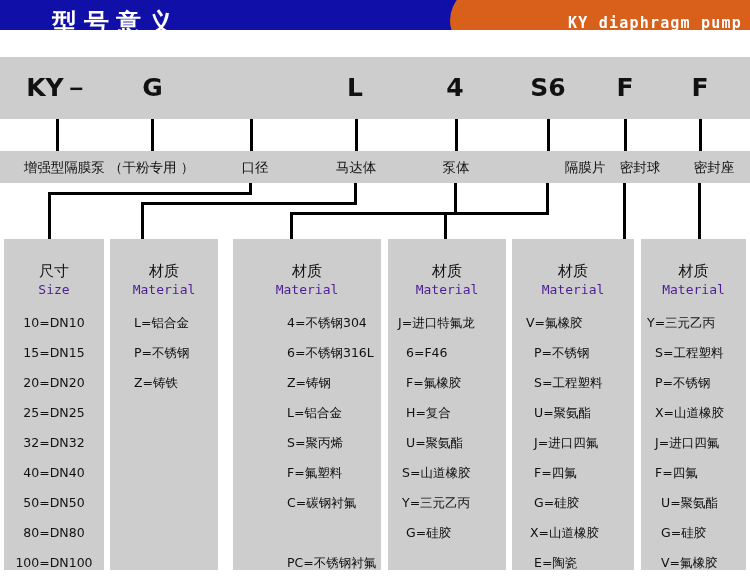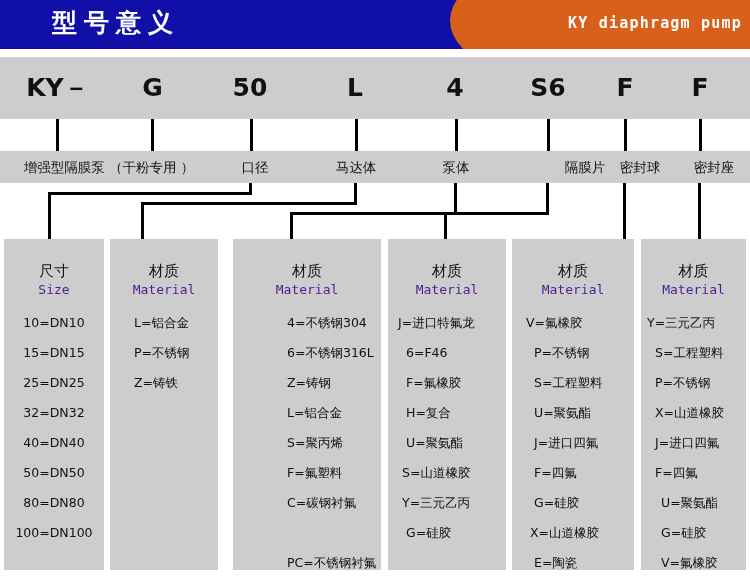--- a/index.html
+++ b/index.html
@@ -16,21 +16,21 @@
   #page {
     position: relative;
     width: 750px;
     height: 576px;
   }
 
   
   .header {
     position: absolute;
     left: 0; top: 0;
-    width: 750px; height: 49px;
+    width: 750px; height: 30px;
     background: #1010a8;
     overflow: hidden;
   }
   .header-curve {
     position: absolute;
     right: -30px;
     top: -52px;
     width: 330px;
     height: 145px;
     background: #d9601b;
@@ -157,21 +157,20 @@
 
   <div class="header">
     <div class="header-curve"></div>
     <div class="header-title">型号意义</div>
     <div class="header-sub">KY diaphragm pump</div>
   </div>
 
   <div class="code-band">
     <div class="code-cell" style="left:0px;width:115px;">KY－</div>
     <div class="code-cell" style="left:115px;width:75px;">G</div>
-    <div class="code-cell" style="left:205px;width:90px;">50</div>
     <div class="code-cell" style="left:320px;width:70px;">L</div>
     <div class="code-cell" style="left:420px;width:70px;">4</div>
     <div class="code-cell" style="left:512px;width:72px;">S6</div>
     <div class="code-cell" style="left:592px;width:66px;">F</div>
     <div class="code-cell" style="left:667px;width:66px;">F</div>
   </div>
 
   <div class="vline" style="left:56px;top:119px;height:33px;"></div>
   <div class="vline" style="left:151px;top:119px;height:33px;"></div>
   <div class="vline" style="left:250px;top:119px;height:33px;"></div>
@@ -212,20 +211,21 @@
   <div class="vline" style="left:698px;top:183px;height:56px;"></div>
 
   <div class="panel" style="left:4px;width:100px;">
     <div class="panel-head">
       <span class="cn">尺寸</span>
       <span class="en">Size</span>
     </div>
     <div class="panel-list align-c">
       <div class="panel-item">10=DN10</div>
       <div class="panel-item">15=DN15</div>
+      <div class="panel-item">20=DN20</div>
       <div class="panel-item">25=DN25</div>
       <div class="panel-item">32=DN32</div>
       <div class="panel-item">40=DN40</div>
       <div class="panel-item">50=DN50</div>
       <div class="panel-item">80=DN80</div>
       <div class="panel-item">100=DN100</div>
     </div>
   </div>
 
   <div class="panel" style="left:110px;width:108px;">

